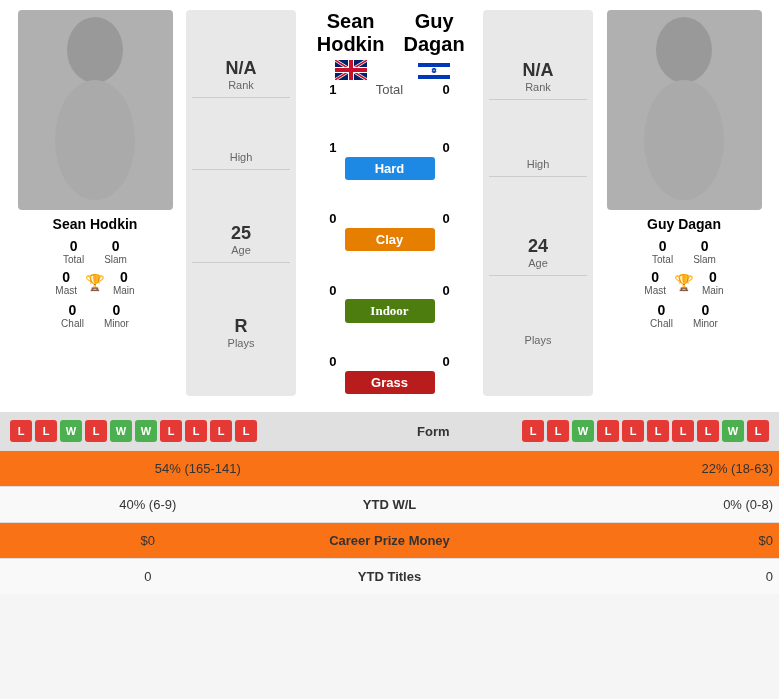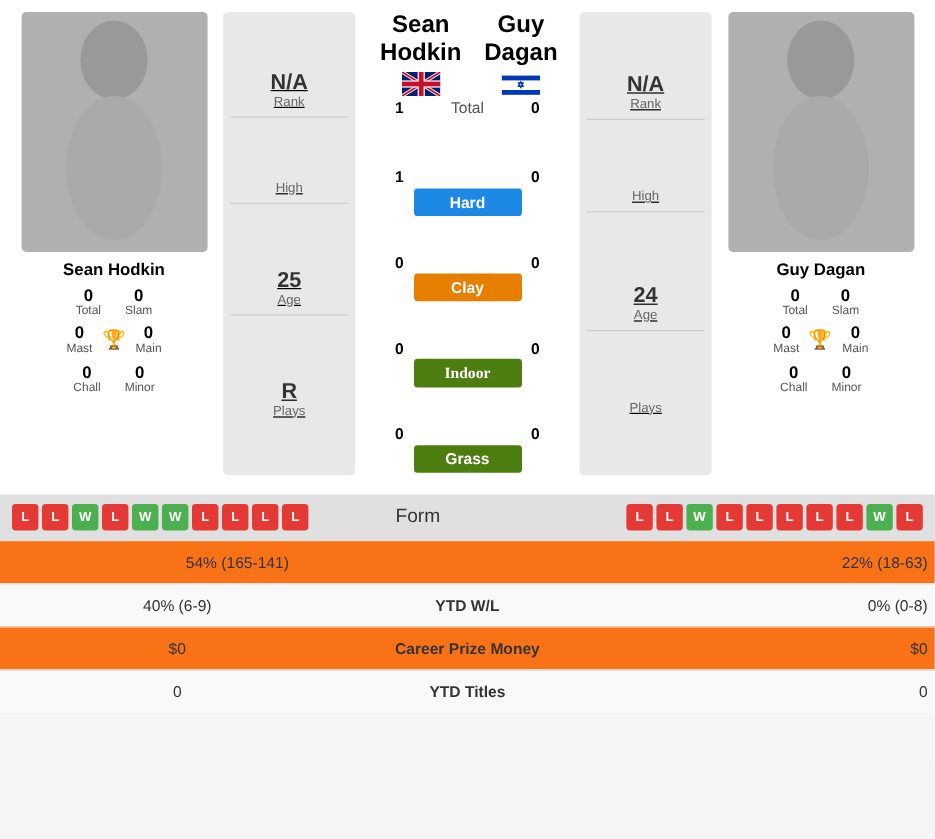--- a/index.html
+++ b/index.html
@@ -84,21 +84,20 @@
       background: #e8e8e8;
       border-radius: 4px;
       padding: 20px 6px;
       display: flex;
       flex-direction: column;
       gap: 4px;
       width: 110px;
       flex-shrink: 0;
       align-items: center;
       justify-content: space-around;
-      text-decoration: underline;
     }
 
     .info-row {
       display: flex;
       flex-direction: column;
       align-items: center;
       padding: 6px 0;
       width: 100%;
       border-bottom: 1px solid #ccc;
     }
@@ -222,23 +221,23 @@
 
     .form-badges-right {
       display: flex;
       gap: 3px;
       flex: 1;
       justify-content: flex-end;
     }
 
     .form-label {
       width: 120px;
-      text-align: left;
-      font-size: 16px;
-      font-weight: normal;
+      text-align: right;
+      font-size: 13px;
+      font-weight: bold;
       color: #333;
     }
 
     .form-badge {
       width: 22px;
       height: 22px;
       border-radius: 3px;
       display: flex;
       align-items: center;
       justify-content: center;
@@ -423,21 +422,21 @@
           <span class="surface-badge" style="background:#e67e00;">Clay</span>
           <span class="right-num">0</span>
         </div>
         <div class="surface-row">
           <span class="left-num">0</span>
           <span class="surface-badge" style="background:#4d7c0f;font-family:Liberation Serif, serif;">Indoor</span>
           <span class="right-num">0</span>
         </div>
         <div class="surface-row">
           <span class="left-num">0</span>
-          <span class="surface-badge" style="background:#4d7c0f;">Grass</span>
+          <span class="surface-badge" style="background:#b91c1c;">Grass</span>
           <span class="right-num">0</span>
         </div>
       </div>
     </div>
 
     <div class="info-card">
       <div class="info-row">
         <span class="info-value">N/A</span>
         <span class="info-label">Rank</span>
       </div>

